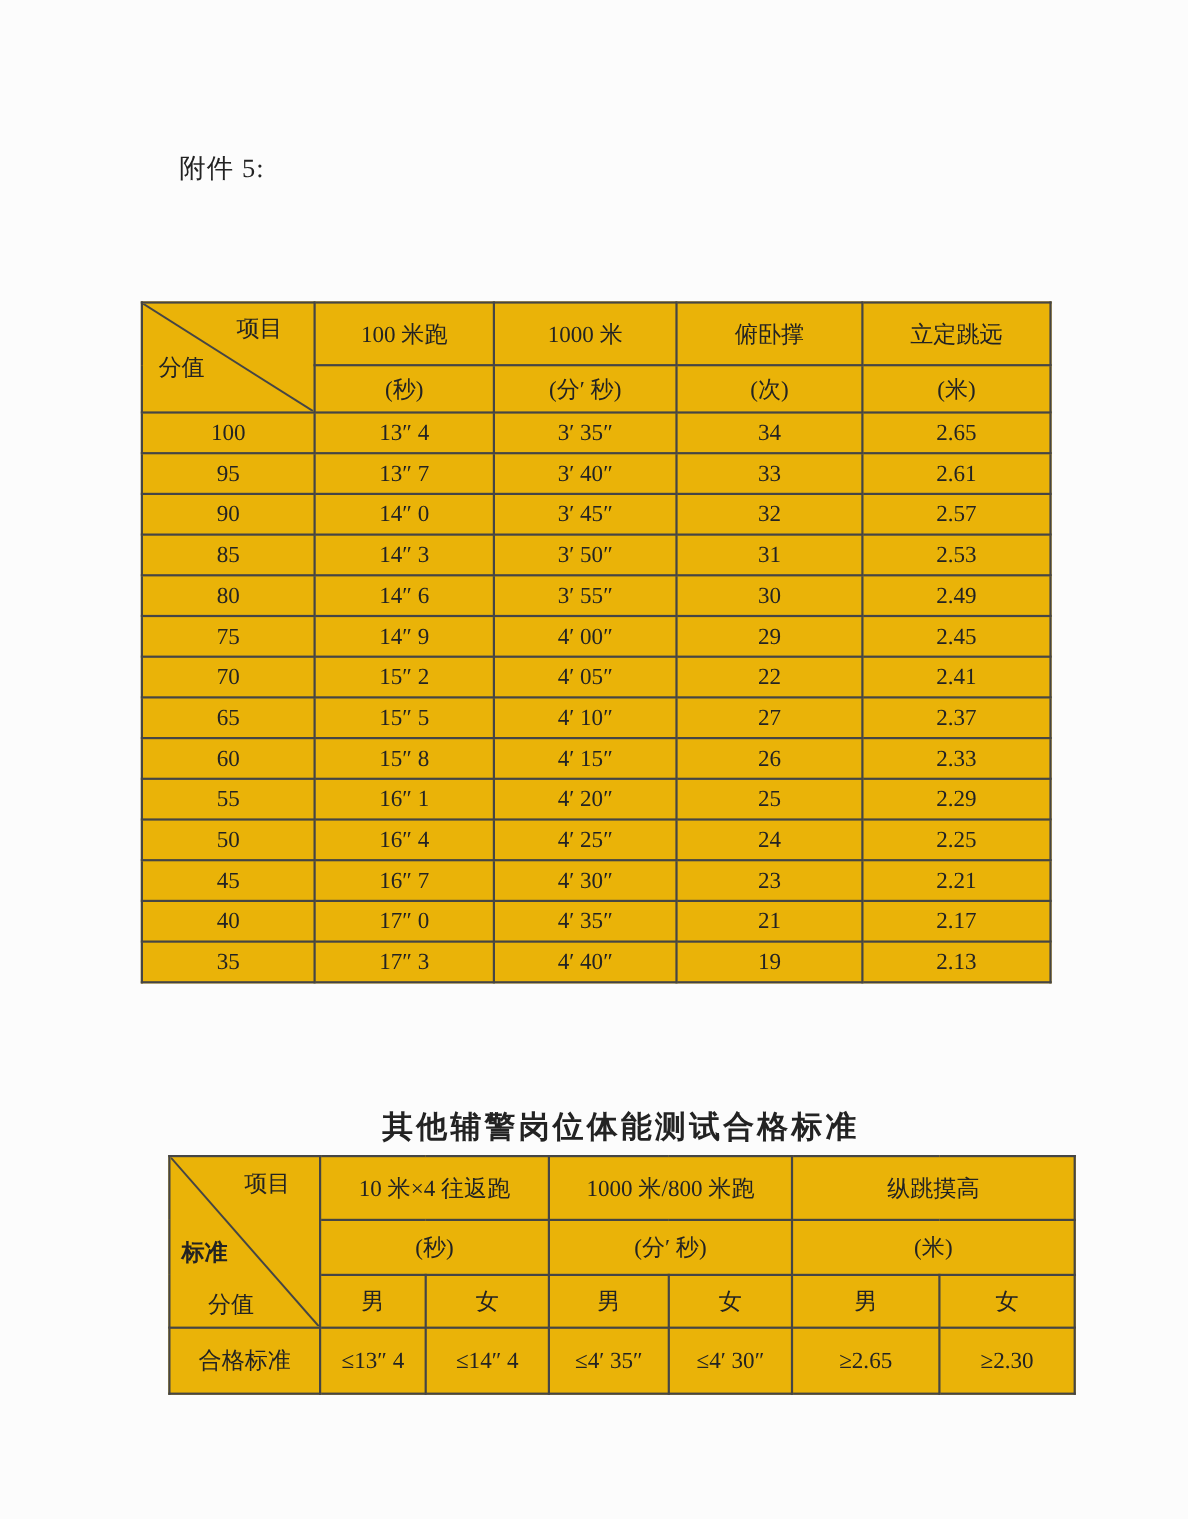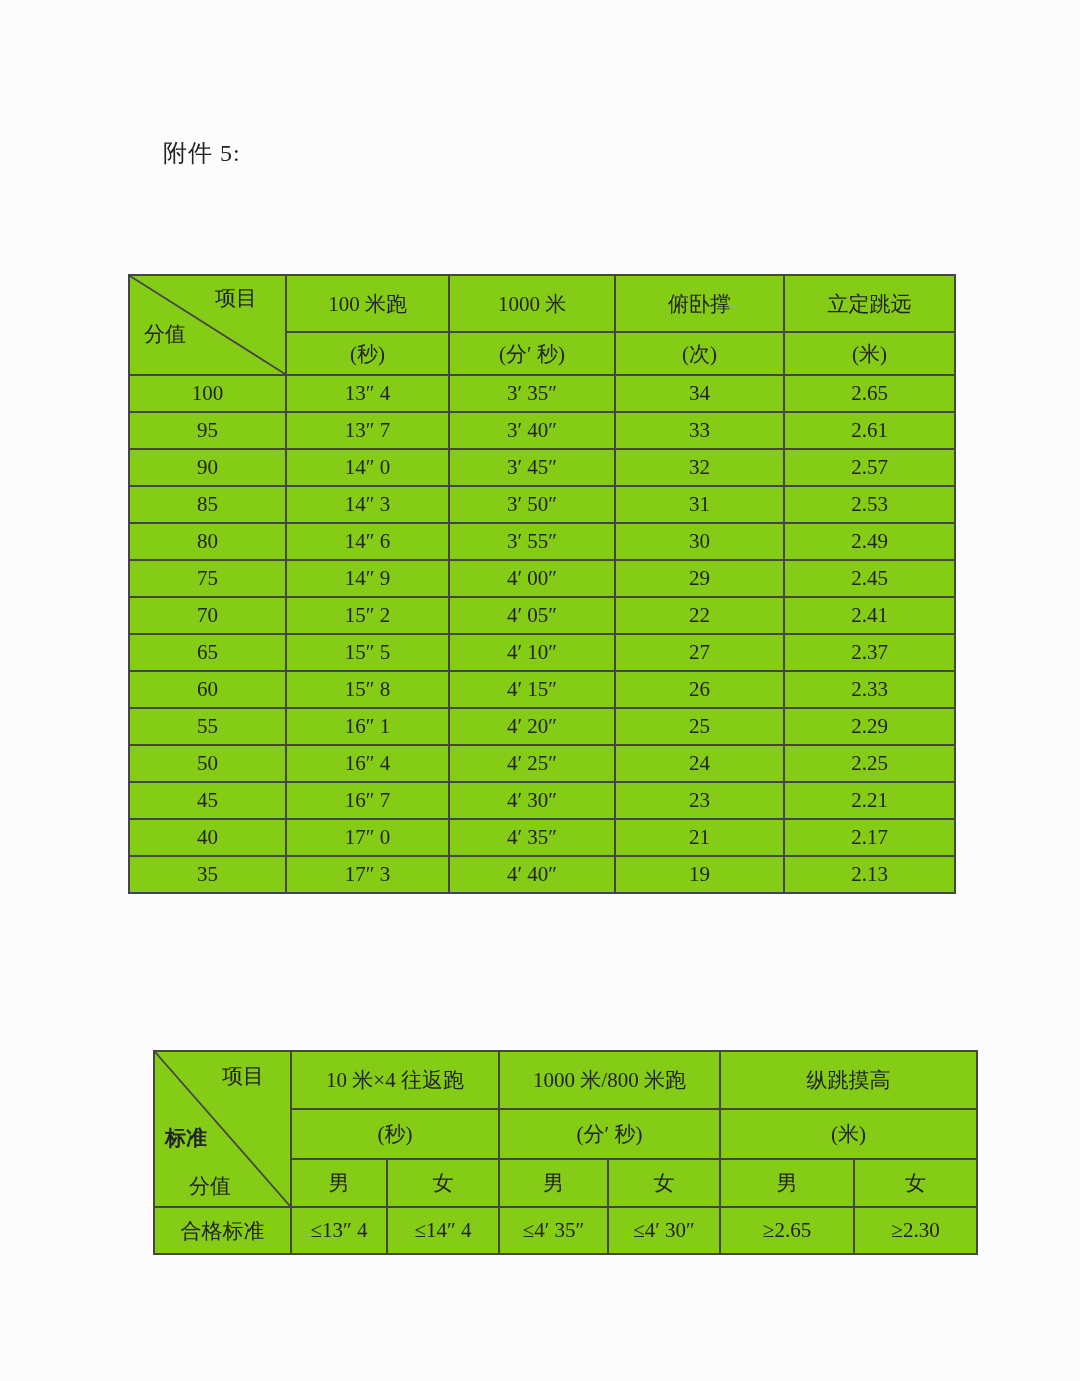--- a/index.html
+++ b/index.html
@@ -22,21 +22,21 @@
     font-size:28px; font-weight:600; letter-spacing:4px;
     white-space:nowrap;
   }
   .title1 { left:128px; width:826px; top:186px; }
   .title2 { left:153px; width:823px; top:1006px; letter-spacing:3px; }
 
   table.std {
     position:absolute;
     border-collapse:collapse;
     table-layout:fixed;
-    background:#84cc16;
+    background:#eab308;
   }
   table.std td {
     border:2px solid #454545;
     text-align:center; vertical-align:middle;
     font-size:21px;
     padding:0;
     overflow:hidden;
   }
   .t1 { left:128px; top:274px; width:826px; }
   .t2 { left:153px; top:1050px; width:823px; }
@@ -195,20 +195,21 @@
       <tr style="height:37px">
         <td>35</td>
         <td>17″ 3</td>
         <td>4′ 40″</td>
         <td>19</td>
         <td>2.13</td>
       </tr>
     </tbody>
   </table>
 
+  <div class="doc-title title2">其他辅警岗位体能测试合格标准</div>
 
   <table class="std t2">
     <colgroup>
       <col style="width:137px">
         <col style="width:96px">
         <col style="width:112px">
         <col style="width:109px">
         <col style="width:112px">
         <col style="width:134px">
         <col style="width:123px">
@@ -233,21 +234,21 @@
         <td colspan="2">(米)</td>
       </tr>
       <tr style="height:48px">
         <td>男</td>
         <td>女</td>
         <td>男</td>
         <td>女</td>
         <td>男</td>
         <td>女</td>
       </tr>
-      <tr style="height:47px">
+      <tr style="height:60px">
         <td>合格标准</td>
         <td>≤13″ 4</td>
         <td>≤14″ 4</td>
         <td>≤4′ 35″</td>
         <td>≤4′ 30″</td>
         <td>≥2.65</td>
         <td>≥2.30</td>
       </tr>
     </tbody>
   </table>

